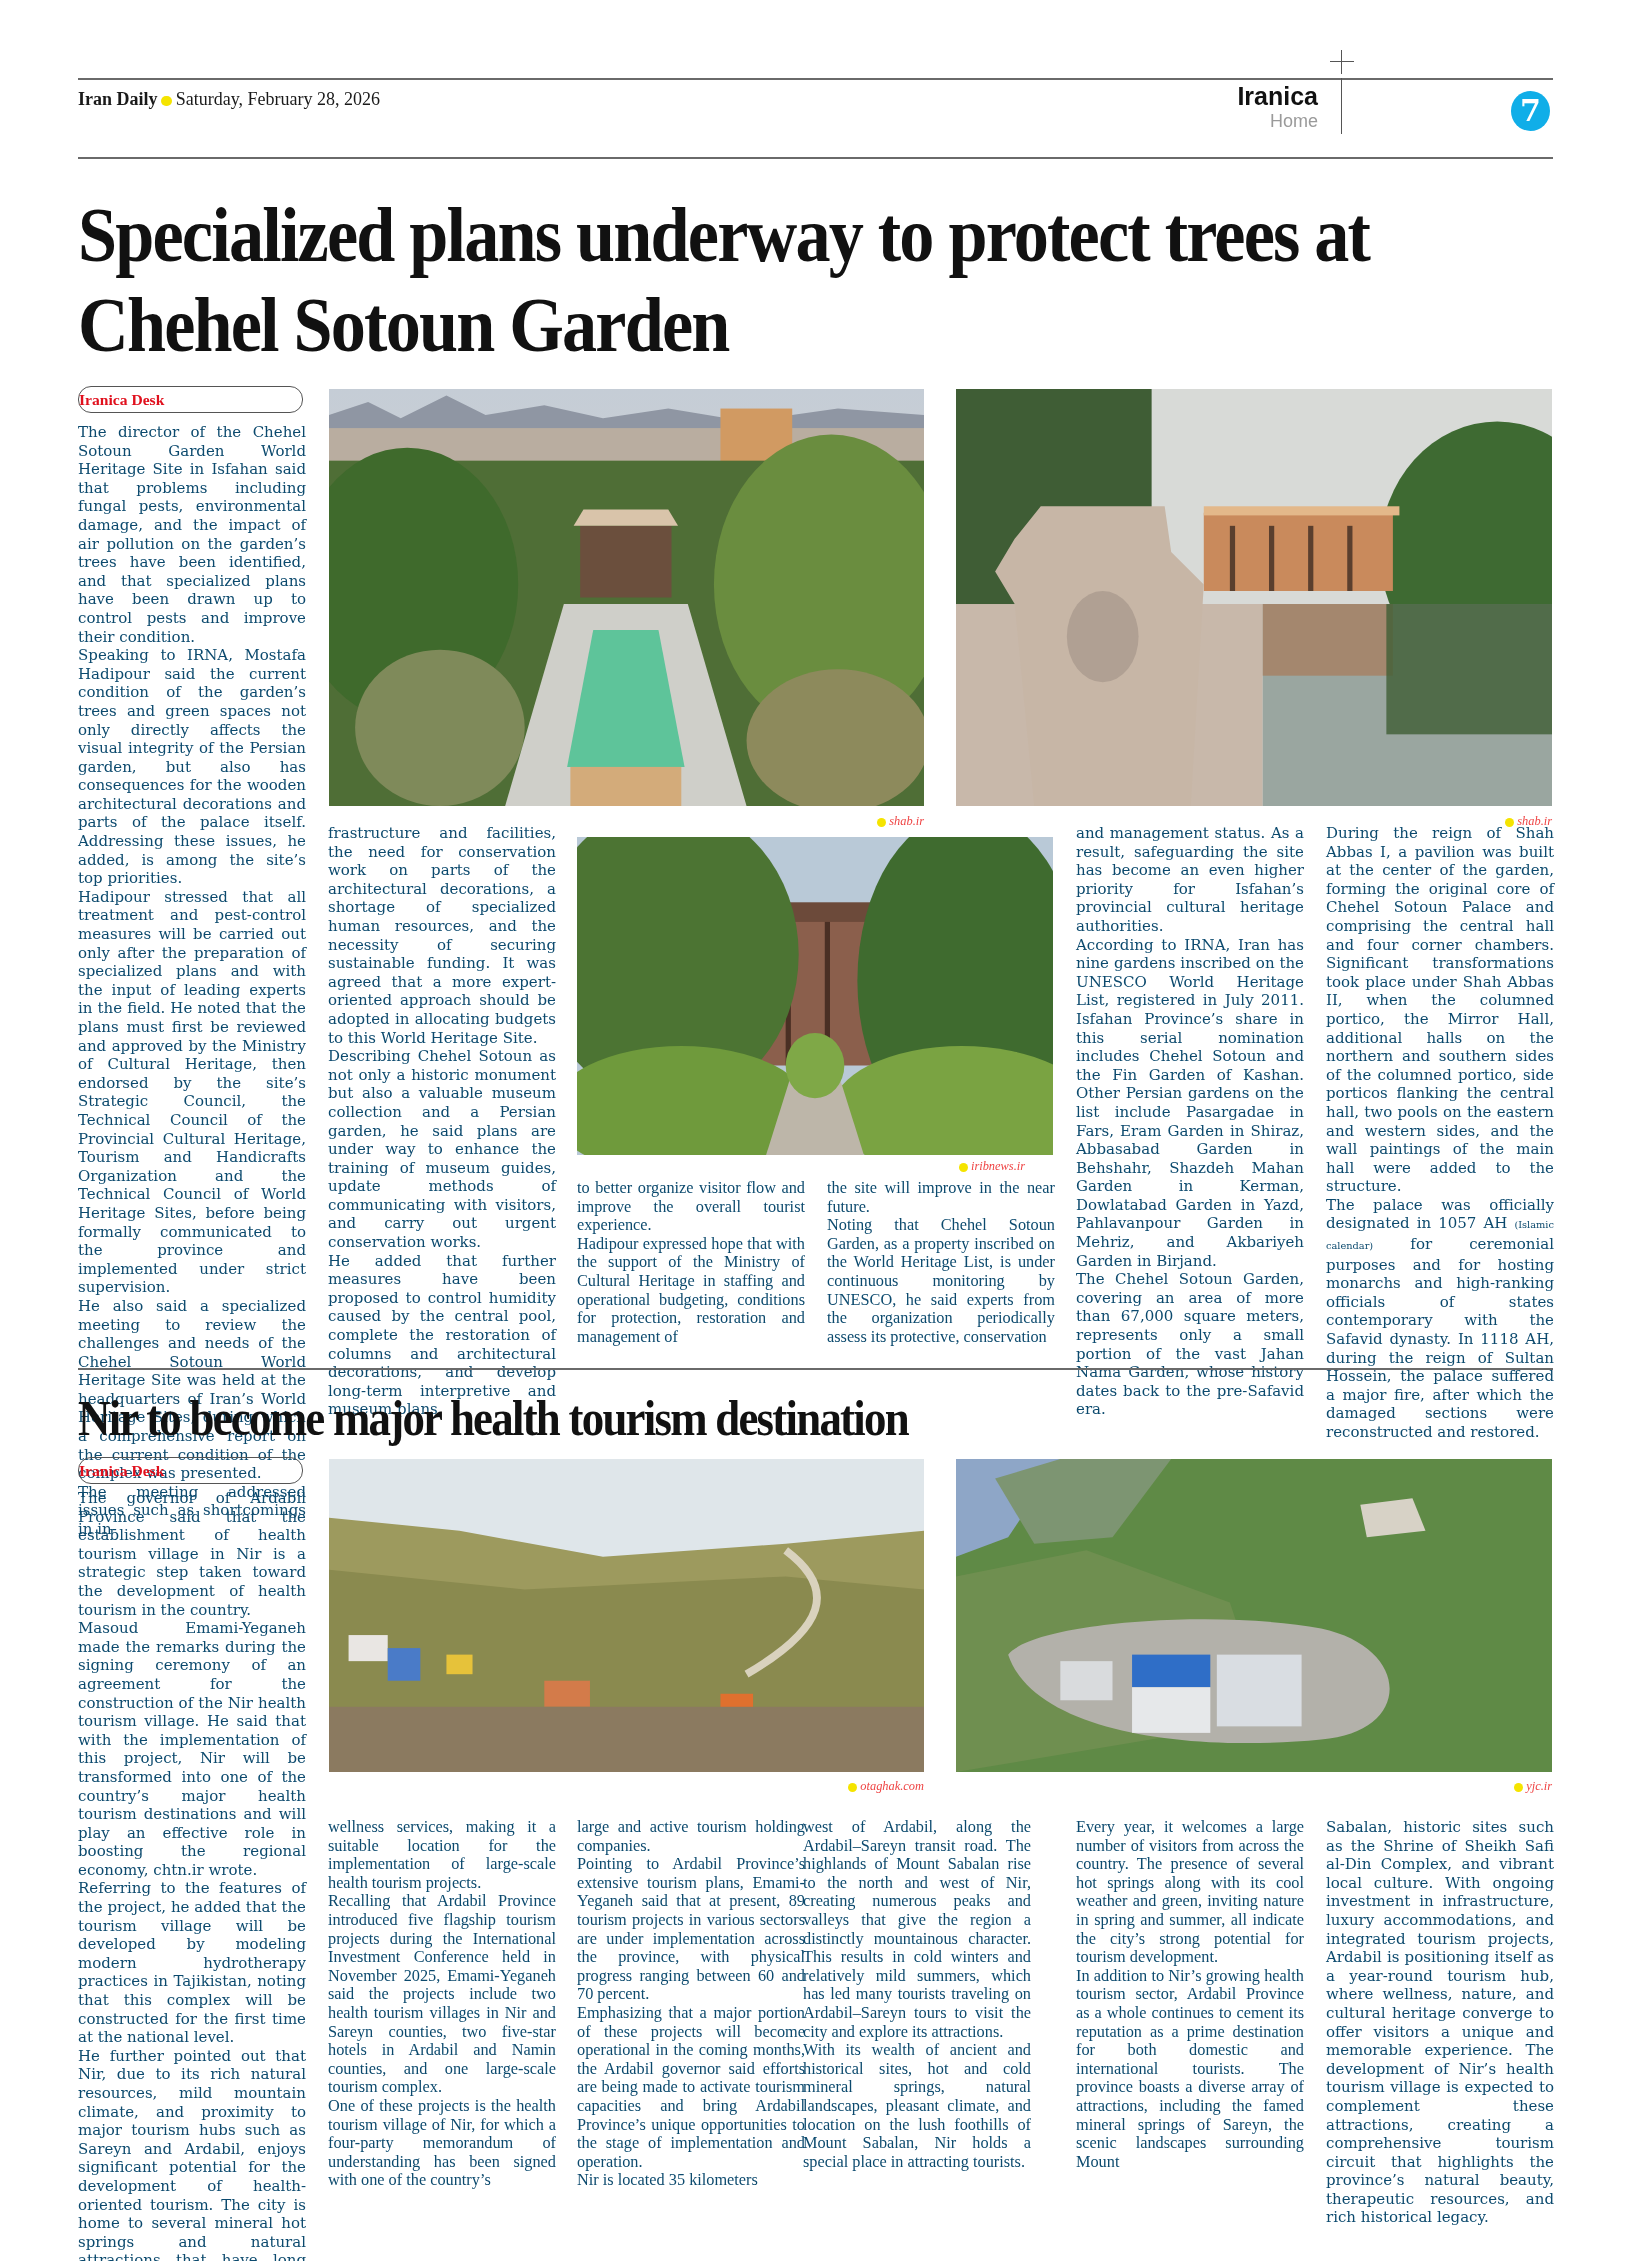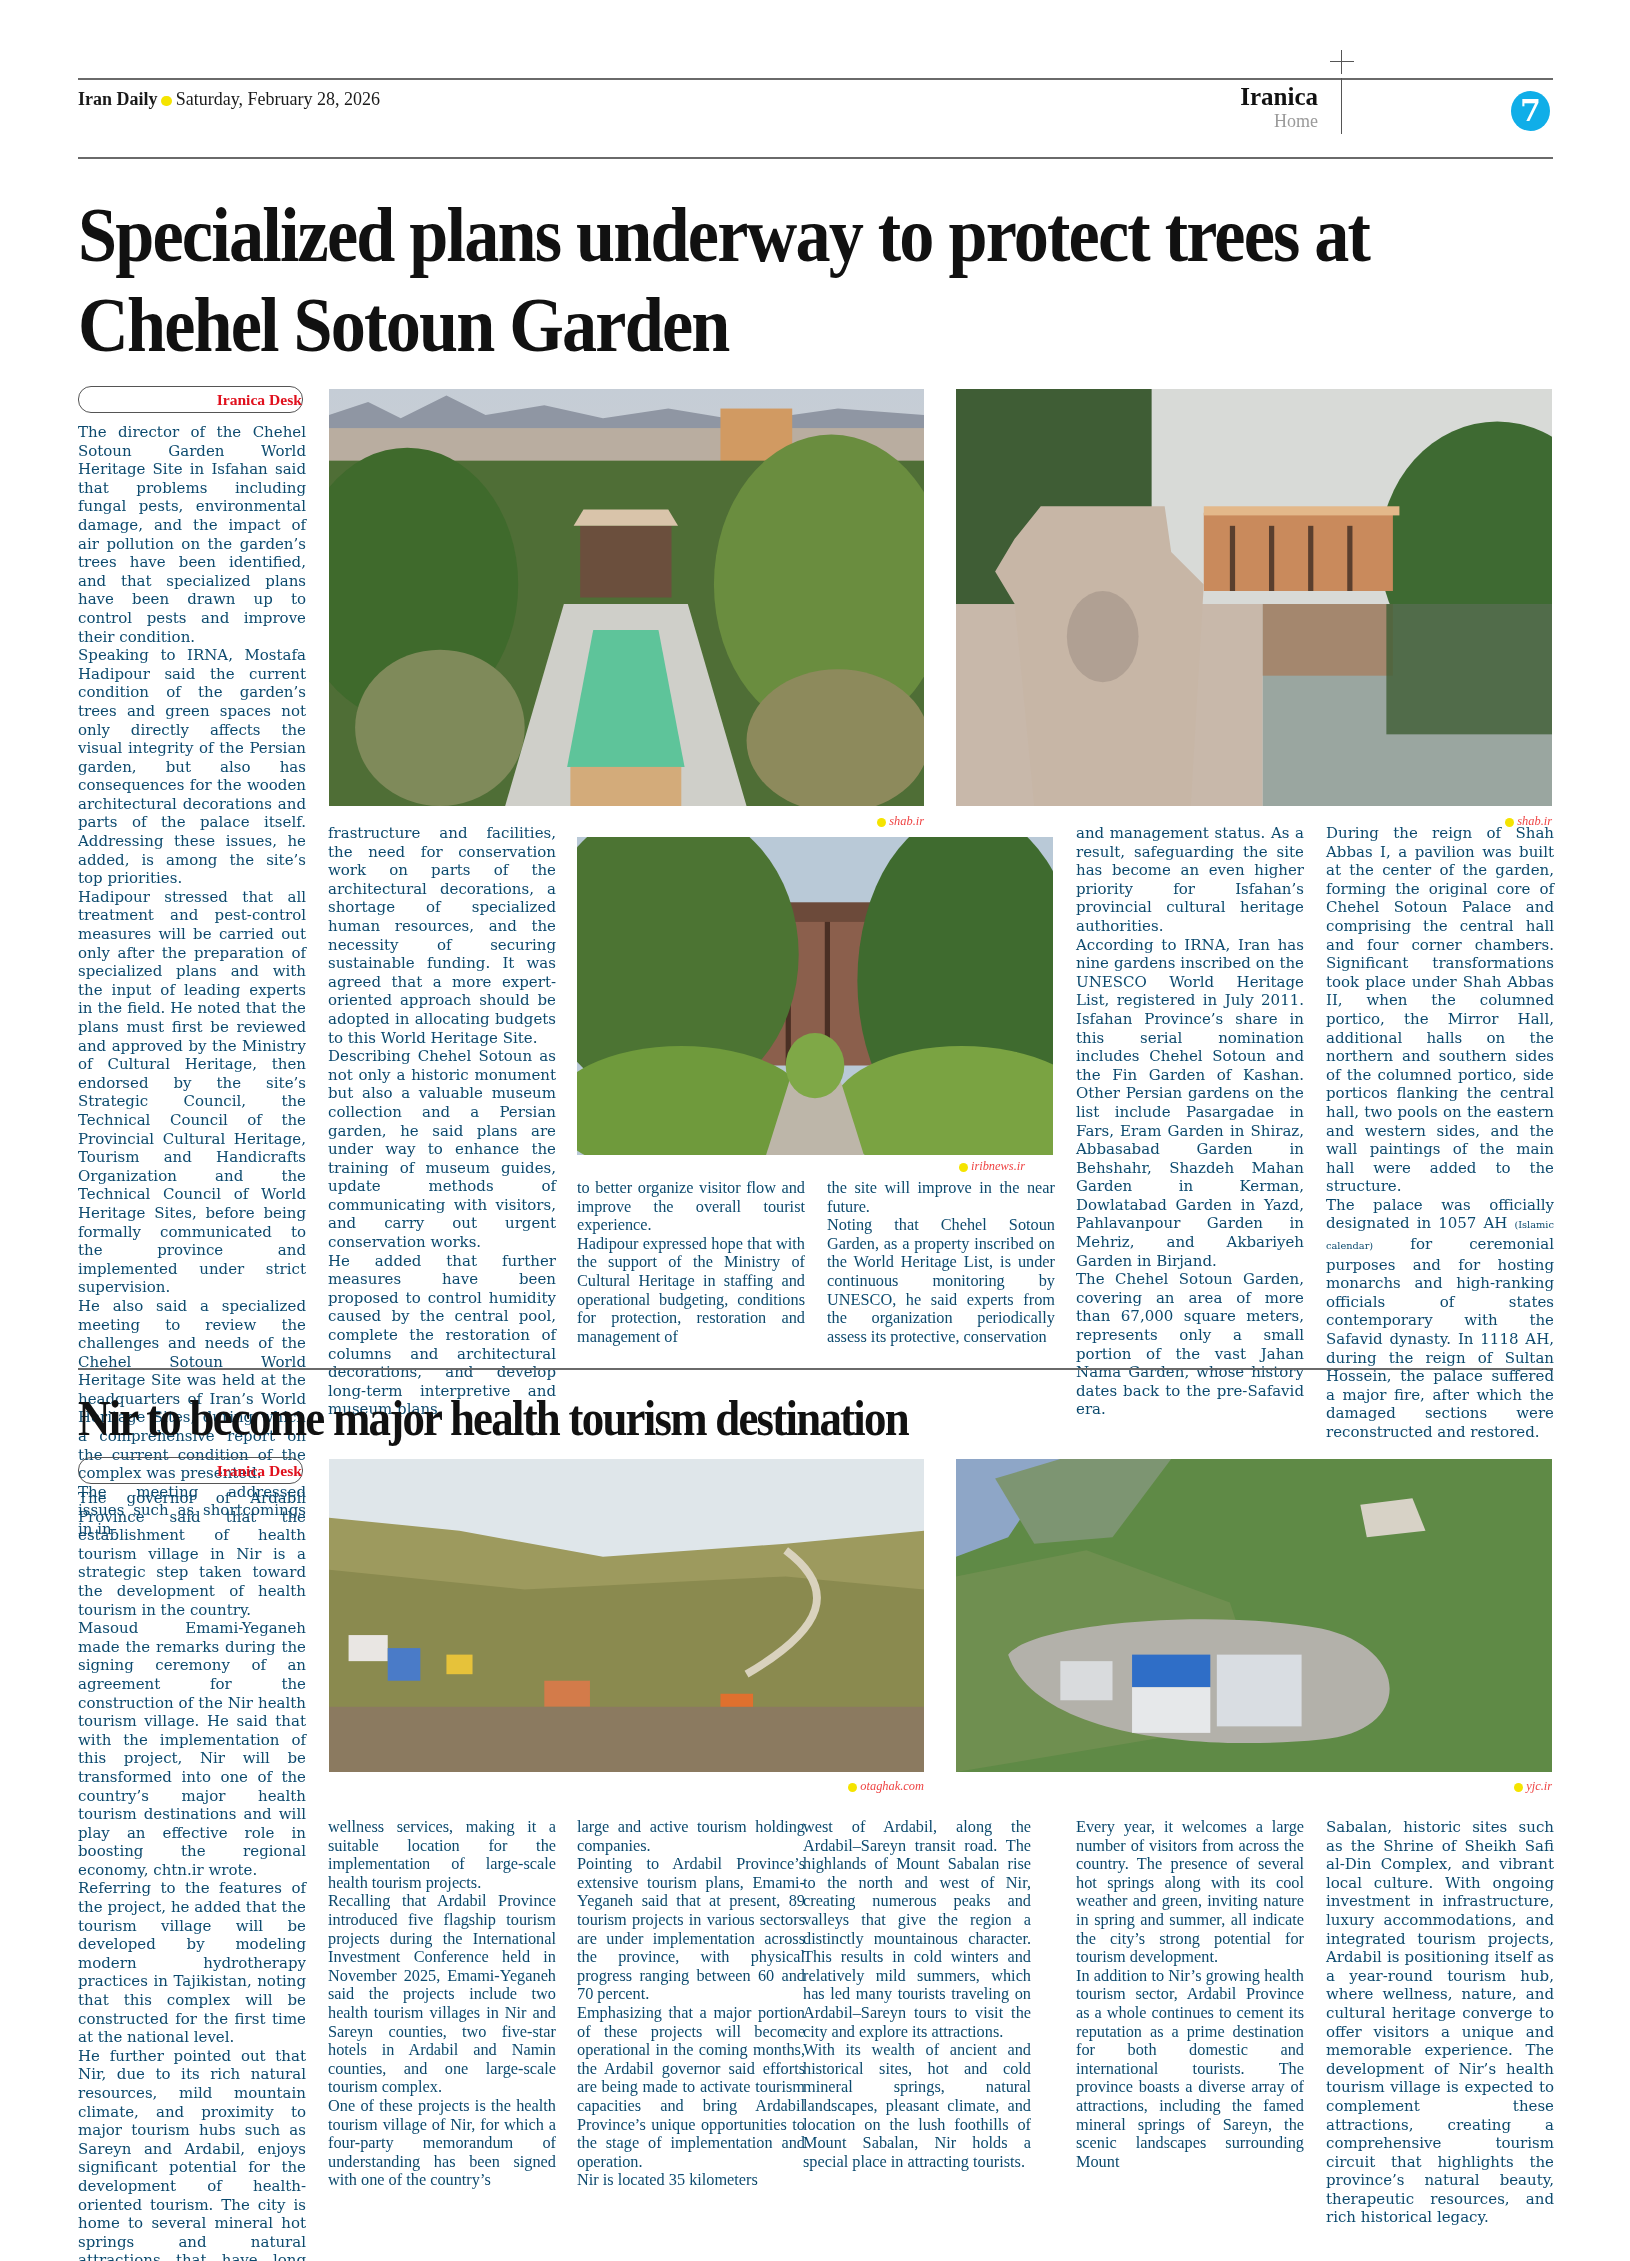--- a/index.html
+++ b/index.html
@@ -3,35 +3,35 @@
 <meta charset="utf-8">
 <style>
   html, body { margin:0; padding:0; background:#ffffff; }
   body { width:1630px; height:2261px; position:relative; overflow:hidden;
          font-family:"DejaVu Serif", serif; color:#1a1a1a; }
   .abs { position:absolute; }
   .rule { position:absolute; left:78px; width:1475px; height:2px; background:#6a6a6a; }
   .header-left { left:78px; top:89px; font-size:18px; white-space:nowrap; font-family:"Liberation Serif", serif; }
   .header-left .brand { font-weight:bold; }
   .dot { display:inline-block; width:10.4px; height:10.4px; border-radius:50%; background:#f5e400; margin:0 3.9px; vertical-align:middle; }
-  .section-name { right:312px; top:83px; text-align:right; font-family:Liberation Serif, serif; }
+  .section-name { right:312px; top:83px; text-align:right; font-family:Liberation Sans, sans-serif; }
   .section-name .title { font-size:25px; font-weight:bold; color:#111; line-height:1.1; }
   .section-name .sub { font-size:18px; color:#9a9a9a; line-height:1.2; }
   .vline { position:absolute; left:1341px; width:1.3px; background:#555; }
   .crosshair { left:1330px; top:50px; width:23.5px; height:23.5px; }
   .crosshair:before { content:""; position:absolute; left:11px; top:0; width:1.3px; height:23.5px; background:#555; }
   .crosshair:after { content:""; position:absolute; top:11px; left:0; width:23.5px; height:1.3px; background:#555; }
   .page-num { left:1511px; top:91px; width:39px; height:40px; border-radius:50%; background:#10aee8; color:#fff;
               font-size:30px; font-weight:bold; text-align:center; line-height:40px; font-family:"DejaVu Serif", serif; }
   .headline { left:78px; font-family:"Liberation Serif", serif; font-weight:bold; color:#111;
               letter-spacing:-2px; transform-origin:left top; }
   .h1 { top:190px; font-size:78px; line-height:90px; width:1500px; transform:scaleX(0.90); }
   .h2 { top:1382px; font-size:51px; line-height:72px; width:1304px; transform:scaleX(0.88); }
   .byline { left:78px; width:223px; height:25px; border:1.3px solid #555; border-radius:13px;
-            text-align:right; font-size:15.6px; font-weight:bold; color:#e0101d; line-height:25px; font-family:"Liberation Serif", serif; }
+            text-align:left; font-size:15.6px; font-weight:bold; color:#e0101d; line-height:25px; font-family:"Liberation Serif", serif; }
   .col { position:absolute; width:228px; font-size:15px; line-height:18.6px; text-align:justify; hyphens:manual; color:#0c4a6e; font-family:"DejaVu Serif", serif; }
   .col.narrow { font-family:"Liberation Serif", serif; font-size:16.3px; }
   .col p { margin:0; }
   .col .small { font-size:9.8px; }
   .photo { position:absolute; overflow:hidden; }
   .credit { position:absolute; font-size:12.4px; font-style:italic; color:#ef4444; text-align:right; font-family:"Liberation Serif", serif; white-space:nowrap; }
   .credit .cdot { display:inline-block; width:9px; height:9px; border-radius:50%; background:#f5e400; margin-right:3.3px; vertical-align:middle; }
 </style>
 </head>
 <body>

